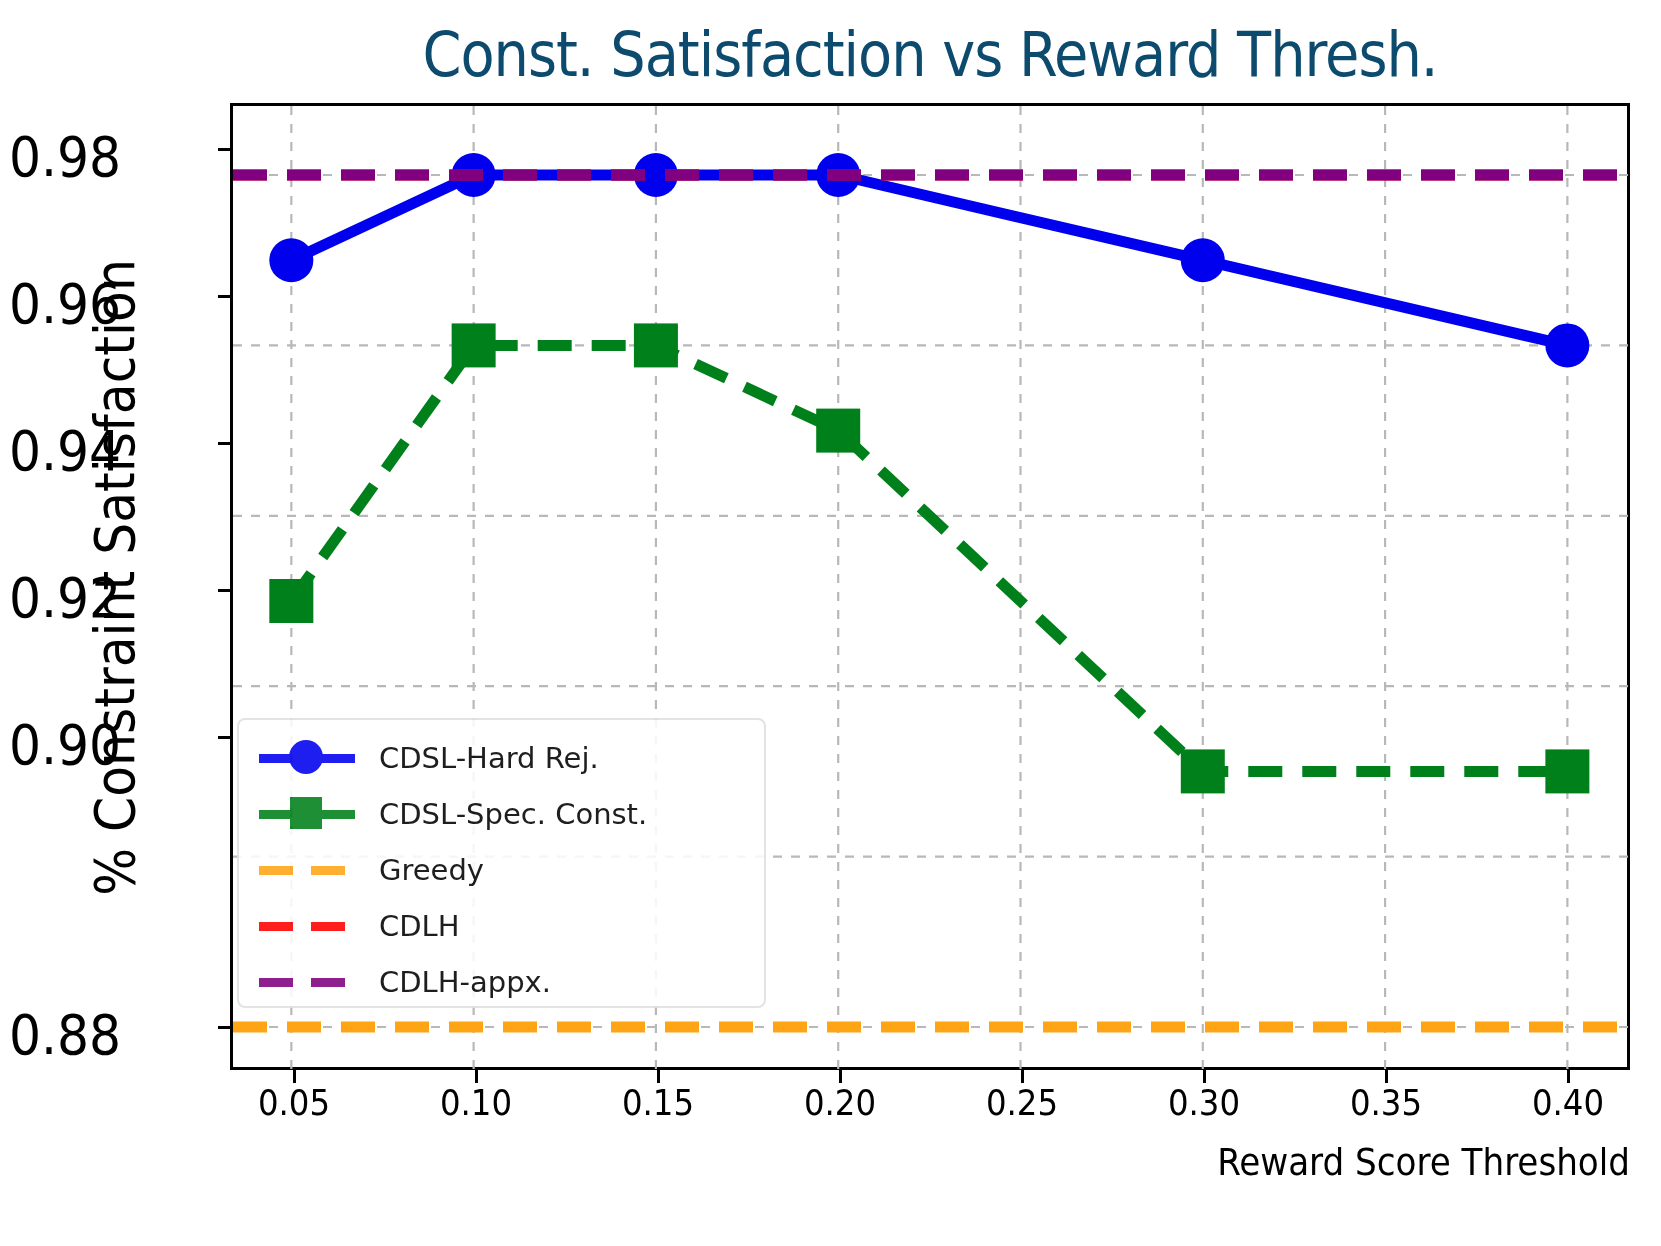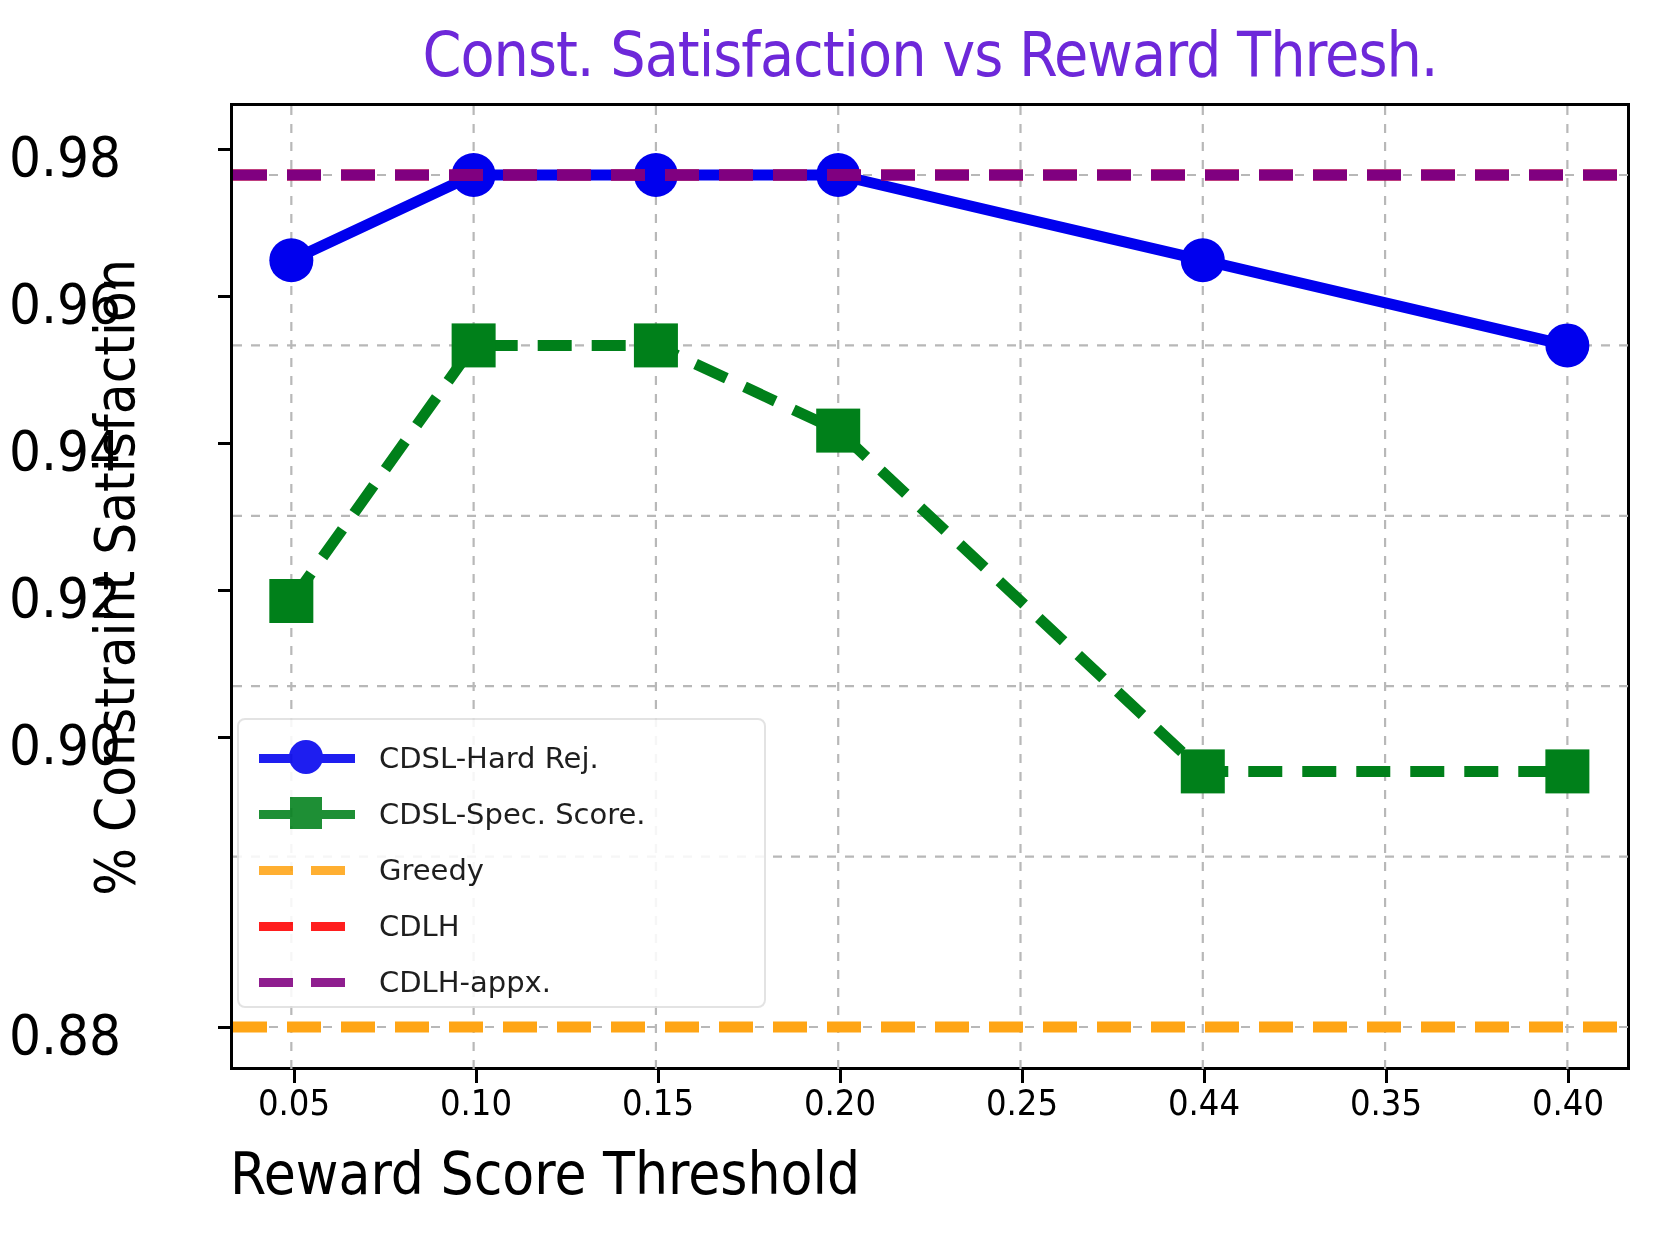--- a/index.html
+++ b/index.html
@@ -17,21 +17,21 @@
   }
   #chart-title {
     position: absolute;
     left: 230px;
     top: 18px;
     width: 1400px;
     text-align: center;
     font-size: 62px;
     font-family: "DejaVu Sans Condensed", "DejaVu Sans", sans-serif;
     font-weight: 400;
-    color: #6d28d9;
+    color: #0c4a6e;
     letter-spacing: -1px;
     white-space: nowrap;
   }
   #ylabel {
     position: absolute;
     left: -376px;
     top: 545px;
     width: 980px;
     text-align: center;
     font-size: 56px;
@@ -39,22 +39,22 @@
     color: #000000;
     transform: rotate(-90deg);
     transform-origin: 50% 50%;
     white-space: nowrap;
   }
   #xlabel {
     position: absolute;
     left: 230px;
     top: 1140px;
     width: 1400px;
-    text-align: left;
-    font-size: 58px;
+    text-align: right;
+    font-size: 38px;
     font-family: "DejaVu Sans Condensed", "DejaVu Sans", sans-serif;
     color: #000000;
     white-space: nowrap;
   }
   #plot-area {
     position: absolute;
     left: 230px;
     top: 103px;
     width: 1400px;
     height: 967px;
@@ -193,21 +193,21 @@
   <div class="tickmark-x" style="left:1021px; top:1070px"></div>
   <div class="tickmark-x" style="left:1203px; top:1070px"></div>
   <div class="tickmark-x" style="left:1385px; top:1070px"></div>
   <div class="tickmark-x" style="left:1567px; top:1070px"></div>
 
   <div class="xtick-label" style="left:194px;  top:1082px">0.05</div>
   <div class="xtick-label" style="left:376px;  top:1082px">0.10</div>
   <div class="xtick-label" style="left:558px;  top:1082px">0.15</div>
   <div class="xtick-label" style="left:740px;  top:1082px">0.20</div>
   <div class="xtick-label" style="left:922px;  top:1082px">0.25</div>
-  <div class="xtick-label" style="left:1104px; top:1082px">0.44</div>
+  <div class="xtick-label" style="left:1104px; top:1082px">0.30</div>
   <div class="xtick-label" style="left:1286px; top:1082px">0.35</div>
   <div class="xtick-label" style="left:1468px; top:1082px">0.40</div>
 
   <div id="plot-area">
     <svg id="plot-svg" width="1400" height="967">
       <g id="gridlines">
           <line x1="58.33333333333333" y1="0" x2="58.33333333333333" y2="967" stroke="#b8b8b8" stroke-width="2.2" stroke-dasharray="9,9"></line>
           <line x1="240.625" y1="0" x2="240.625" y2="967" stroke="#b8b8b8" stroke-width="2.2" stroke-dasharray="9,9"></line>
           <line x1="422.91666666666663" y1="0" x2="422.91666666666663" y2="967" stroke="#b8b8b8" stroke-width="2.2" stroke-dasharray="9,9"></line>
           <line x1="605.2083333333334" y1="0" x2="605.2083333333334" y2="967" stroke="#b8b8b8" stroke-width="2.2" stroke-dasharray="9,9"></line>
@@ -262,21 +262,21 @@
         <div class="legend-marker-circle" style="background:#0000EE"></div>
       </div>
       <div class="legend-text">CDSL-Hard Rej.</div>
     </div>
 
     <div class="legend-row" style="top:66px">
       <div class="legend-sample">
         <div class="legend-line-solid" style="background:#00801A"></div>
         <div class="legend-marker-square" style="background:#00801A"></div>
       </div>
-      <div class="legend-text">CDSL-Spec. Score.</div>
+      <div class="legend-text">CDSL-Spec. Const.</div>
     </div>
 
     <div class="legend-row" style="top:122px">
       <div class="legend-sample">
         <div class="legend-line-dashed" style="background:repeating-linear-gradient(to right,#FFA515 0,#FFA515 34px,transparent 34px,transparent 52px)"></div>
       </div>
       <div class="legend-text">Greedy</div>
     </div>
 
     <div class="legend-row" style="top:178px">

